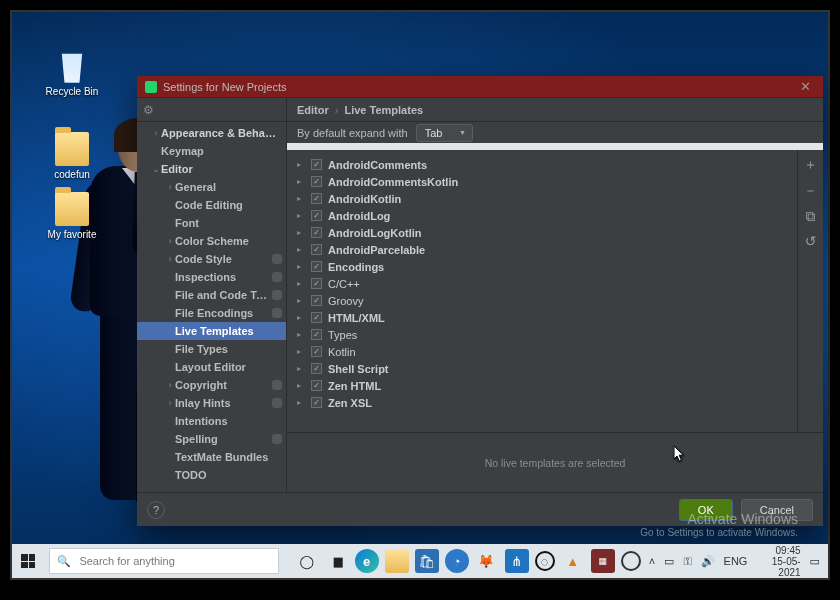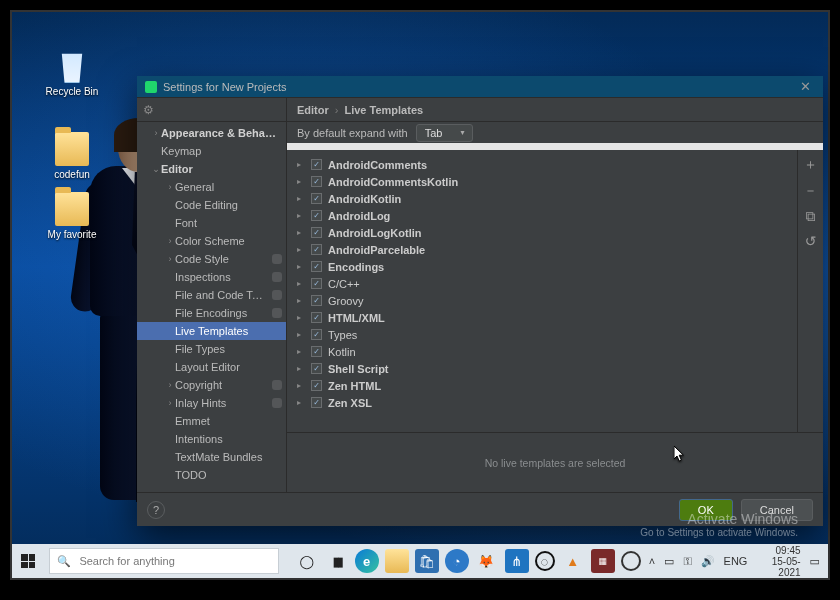--- a/index.html
+++ b/index.html
@@ -29,32 +29,32 @@
   .di-bin .di-img { background:linear-gradient(180deg,#cfe7ff,#eaf4ff); border:1px solid #9cc6e8; clip-path:polygon(20% 14%,80% 14%,72% 100%,28% 100%); position:relative;}
   .di-bin .di-img::before{content:"";position:absolute;left:4px;top:-6px;width:22px;height:6px;background:#cfe7ff;border:1px solid #9cc6e8;border-radius:2px;}
   .di-cf { left:30px; top:120px; }
   .di-cf .di-img { background:linear-gradient(180deg,#ffe39a,#e8b955); border-radius:2px; position:relative;}
   .di-cf .di-img::before{content:"";position:absolute;left:0;top:-5px;width:16px;height:6px;background:#e8b955;border-radius:2px 2px 0 0;}
   .di-fav { left:30px; top:180px; }
   .di-fav .di-img { background:linear-gradient(180deg,#ffe39a,#e8b955); border-radius:2px; position:relative;}
   .di-fav .di-img::before{content:"";position:absolute;left:0;top:-5px;width:16px;height:6px;background:#e8b955;border-radius:2px 2px 0 0;}
 
   .dialog { position:absolute; left:125px; top:64px; width:686px; height:450px; background:#3c3f41; color:#bbb; font-size:11px; box-shadow:0 12px 34px rgba(0,0,0,.6); display:flex; flex-direction:column; }
-  .dlg-title { height:22px; display:flex; align-items:center; padding:0 8px; color:#bbb; font-size:11px; background:#0c4a6e; border-bottom:1px solid #2b2b2b; }
+  .dlg-title { height:22px; display:flex; align-items:center; padding:0 8px; color:#bbb; font-size:11px; background:#7f1d1d; border-bottom:1px solid #2b2b2b; }
   .dlg-title .icon { width:12px; height:12px; background:#20d66c; border-radius:2px; margin-right:6px; }
   .dlg-close { margin-left:auto; color:#999; font-size:13px; cursor:default; padding:0 4px;}
   .dlg-body { flex:1; display:flex; min-height:0; }
   .sidebar { width:150px; background:#3c3f41; border-right:1px solid #2b2b2b; display:flex; flex-direction:column; min-height:0;}
   .search-row { height:24px; display:flex; align-items:center; padding:0 6px; border-bottom:1px solid #2b2b2b;}
   .gear { color:#888; font-size:12px; margin-right:6px;}
   .search-input { flex:1; background:transparent; border:none; color:#bbb; font-size:11px; outline:none;}
   .tree { flex:1; overflow:hidden; padding-top:2px;}
   .node { display:flex; align-items:center; height:18px; padding-right:4px; color:#bbb; white-space:nowrap;}
   .node .arr { width:10px; text-align:center; color:#888; font-size:9px;}
-  .node .lbl { flex:1; overflow:hidden; text-overflow:ellipsis;}
+  .node .lbl { flex:1; overflow:hidden; text-overflow:ellipsis;font-weight:bold;}
   .node .badge { width:10px; height:10px; border-radius:3px; background:#545658; margin-left:4px; flex:none;}
   .node.sel { background:#4b6eaf; color:#fff; }
   .node.bold > .lbl { font-weight:600; color:#d0d0d0;}
   .ind1 { padding-left:14px;} .ind2{padding-left:28px;}
 
   .main { flex:1; display:flex; flex-direction:column; min-height:0;}
   .crumb { height:24px; display:flex; align-items:center; gap:6px; padding:0 10px; color:#bbb; border-bottom:1px solid #2b2b2b; font-weight:600;}
   .crumb .sep { color:#777; font-weight:400;}
   .opts { height:28px; display:flex; align-items:center; gap:8px; padding:0 10px; border-bottom:7px solid #e5e5e5;}
   .select { display:flex; align-items:center; gap:18px; padding:2px 8px; border:1px solid #5a5d5f; background:#45494a; border-radius:3px; color:#ddd;}
@@ -199,25 +199,26 @@
               <span class="lbl">Copyright</span>
               <span class="badge"></span>
             </div>
             <div class="node ind2">
               <span class="arr">›</span>
               <span class="lbl">Inlay Hints</span>
               <span class="badge"></span>
             </div>
             <div class="node ind2">
               <span class="arr"></span>
-              <span class="lbl">Emmet</span>
-            </div>
-            <div class="node ind2">
-              <span class="arr"></span>
               <span class="lbl">Intentions</span>
+            </div>
+            <div class="node ind2">
+              <span class="arr"></span>
+              <span class="lbl">Spelling</span>
+              <span class="badge"></span>
             </div>
             <div class="node ind2">
               <span class="arr"></span>
               <span class="lbl">TextMate Bundles</span>
             </div>
             <div class="node ind2">
               <span class="arr"></span>
               <span class="lbl">TODO</span>
             </div>
           </div>

